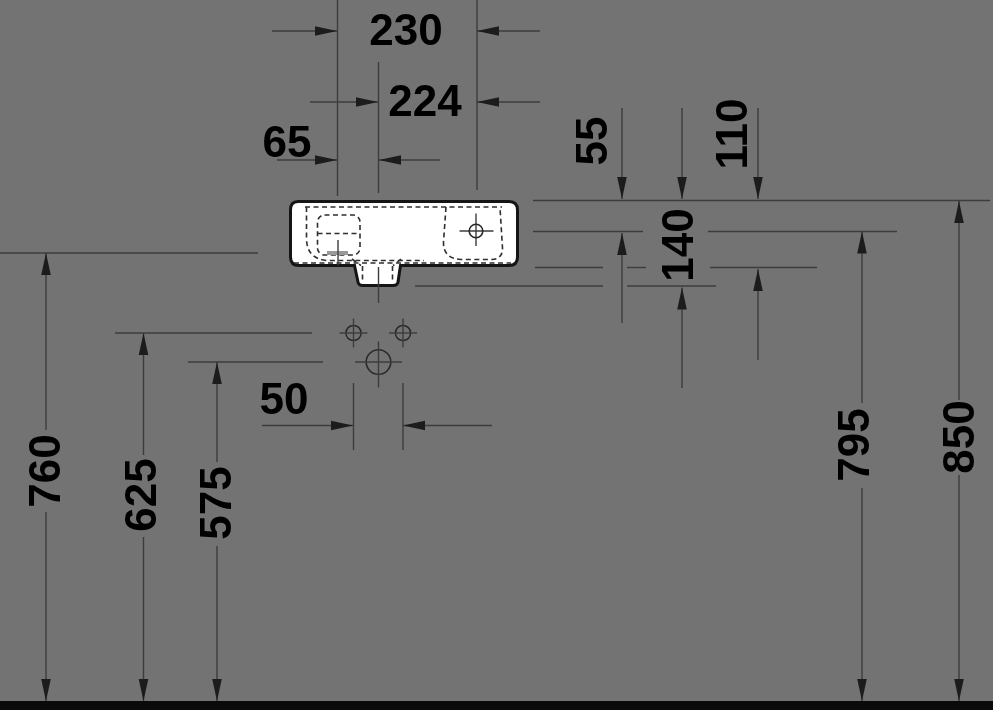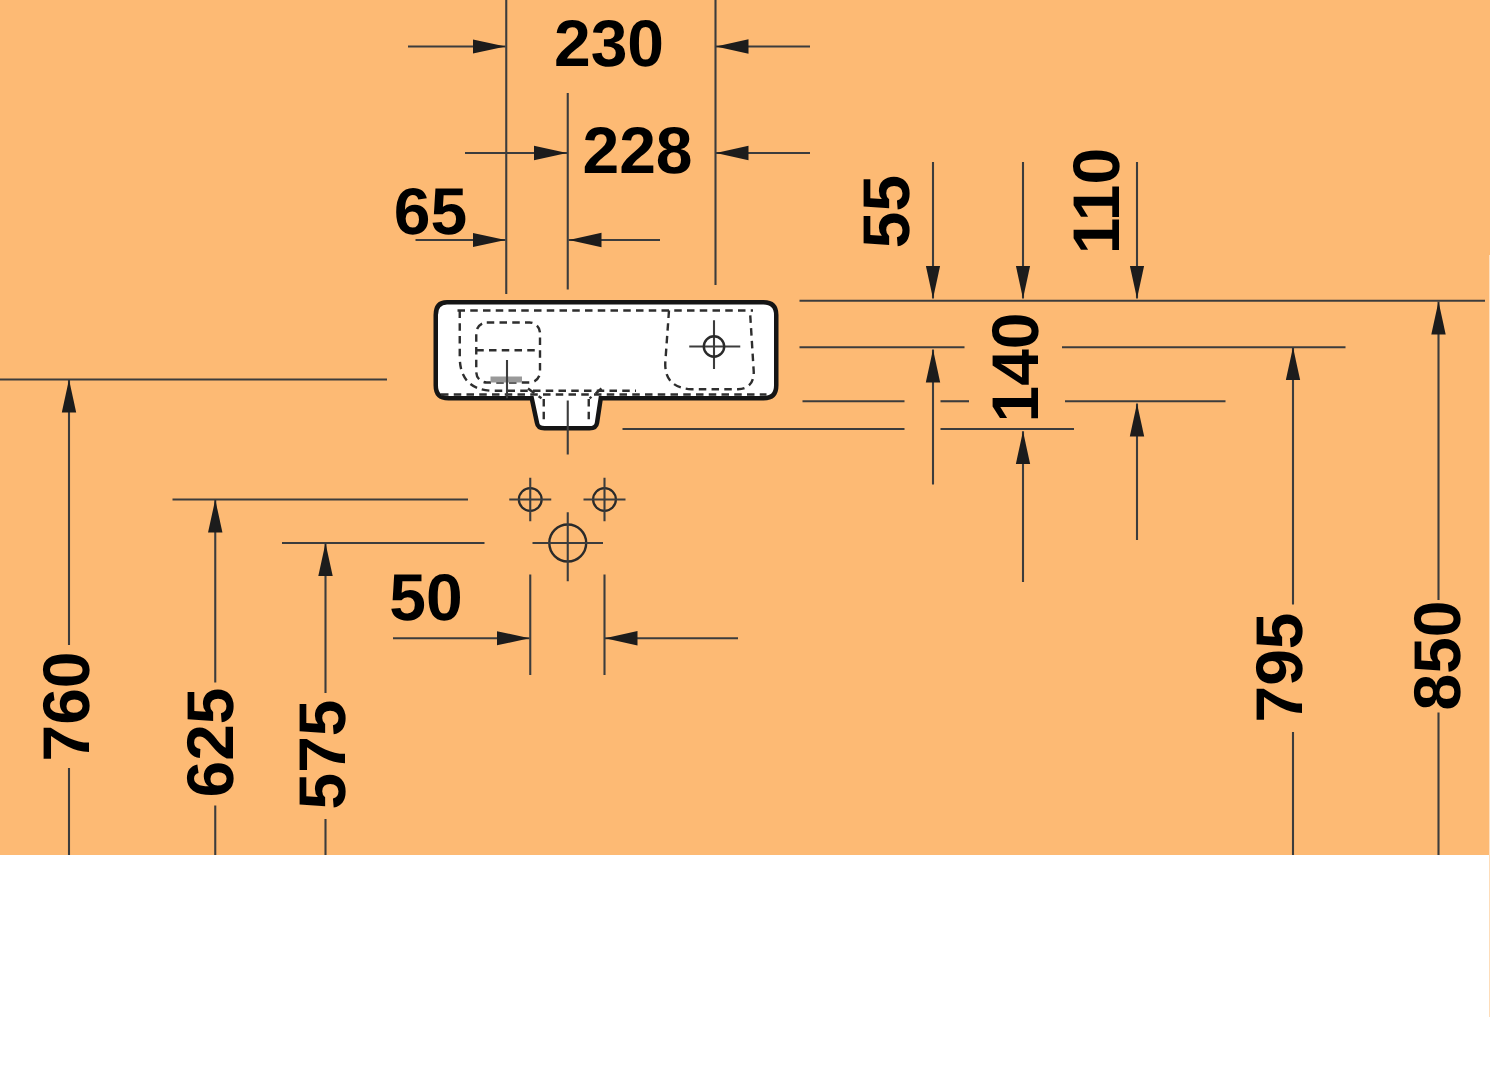--- a/index.html
+++ b/index.html
@@ -1,19 +1,19 @@
 <!DOCTYPE html>
 <html><head>
 <meta charset="utf-8">
 <style>
   html,body{margin:0;padding:0;background:#fff;}
   .canvas{
     position:relative;
-    width:993px;height:570px;
-    background:#fdba74;
+    width:993px;height:710px;
+    background:#737373;
     overflow:hidden;
     font-family:"Liberation Sans", sans-serif;
   }
   .canvas svg{position:absolute;left:0;top:0;}
   .dim{
     position:absolute;
     font-weight:700;
     font-size:44px;
     line-height:1;
     color:#000;
@@ -141,21 +141,21 @@
     <g stroke="#3c3c3c" stroke-width="1.4">
       <line x1="355" y1="362" x2="402" y2="362"></line>
       <line x1="378.5" y1="341.5" x2="378.5" y2="387.5"></line>
     </g>
   </g>
 
   <rect x="0" y="701" width="993" height="9" fill="#0a0a0a"></rect>
 </svg>
 
 <div class="dim" style="left:406px;top:30px;">230</div>
-<div class="dim" style="left:425px;top:101px;">228</div>
+<div class="dim" style="left:425px;top:101px;">224</div>
 <div class="dim" style="left:287px;top:142px;">65</div>
 <div class="dim rot" style="left:592px;top:141px;">55</div>
 <div class="dim rot" style="left:732px;top:134px;">110</div>
 <div class="dim rot" style="left:678px;top:245px;">140</div>
 <div class="dim" style="left:284px;top:399px;">50</div>
 <div class="dim rot" style="left:45px;top:471px;">760</div>
 <div class="dim rot" style="left:141px;top:495px;">625</div>
 <div class="dim rot" style="left:216px;top:503px;">575</div>
 <div class="dim rot" style="left:854px;top:445px;">795</div>
 <div class="dim rot" style="left:959px;top:437px;">850</div>

